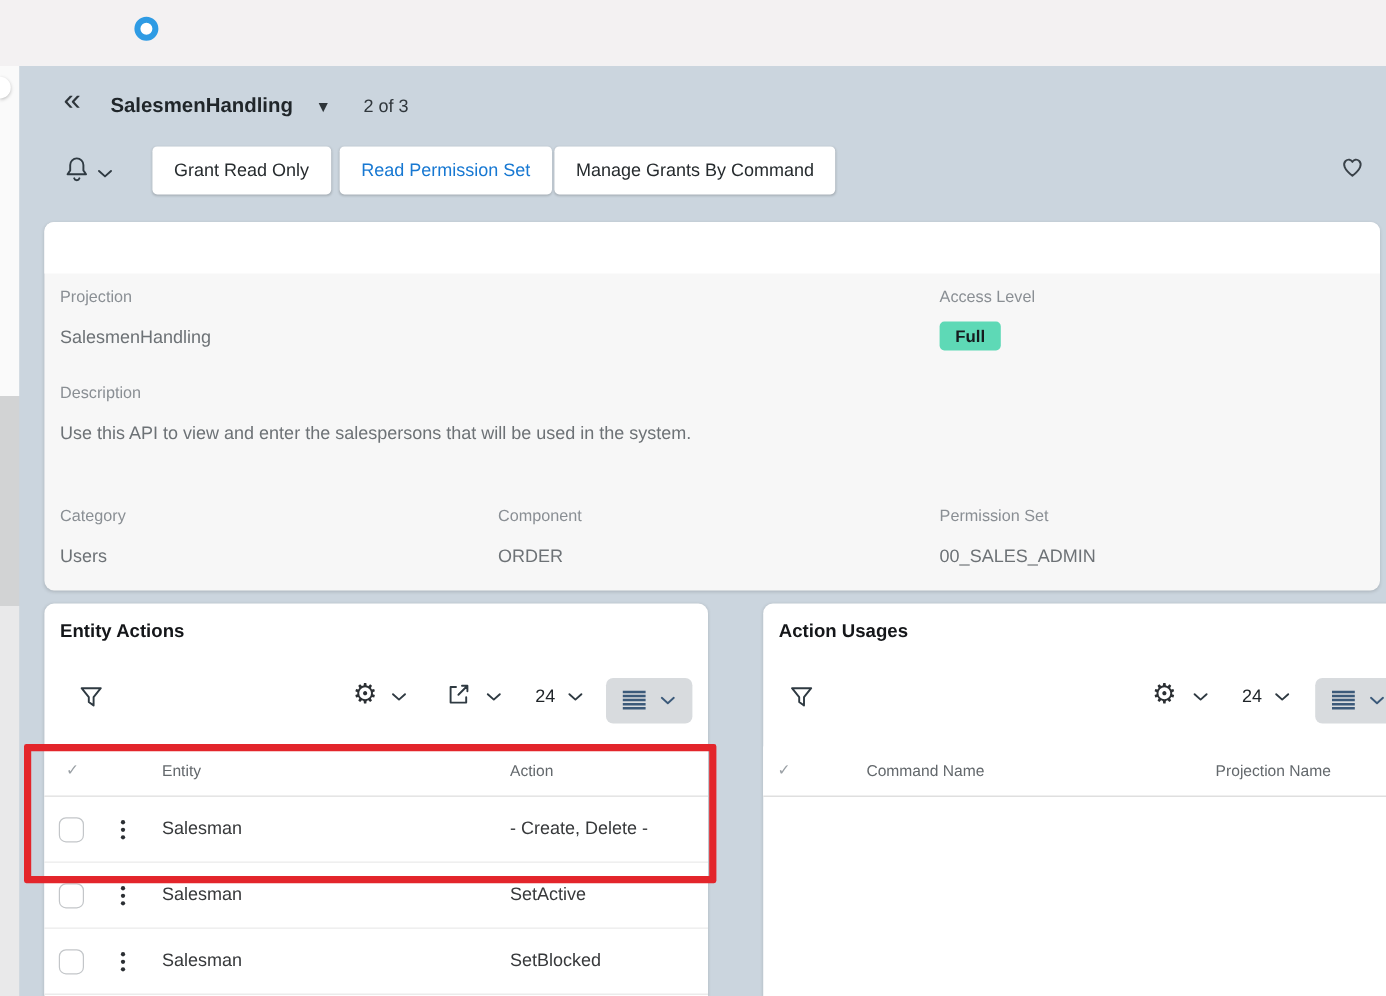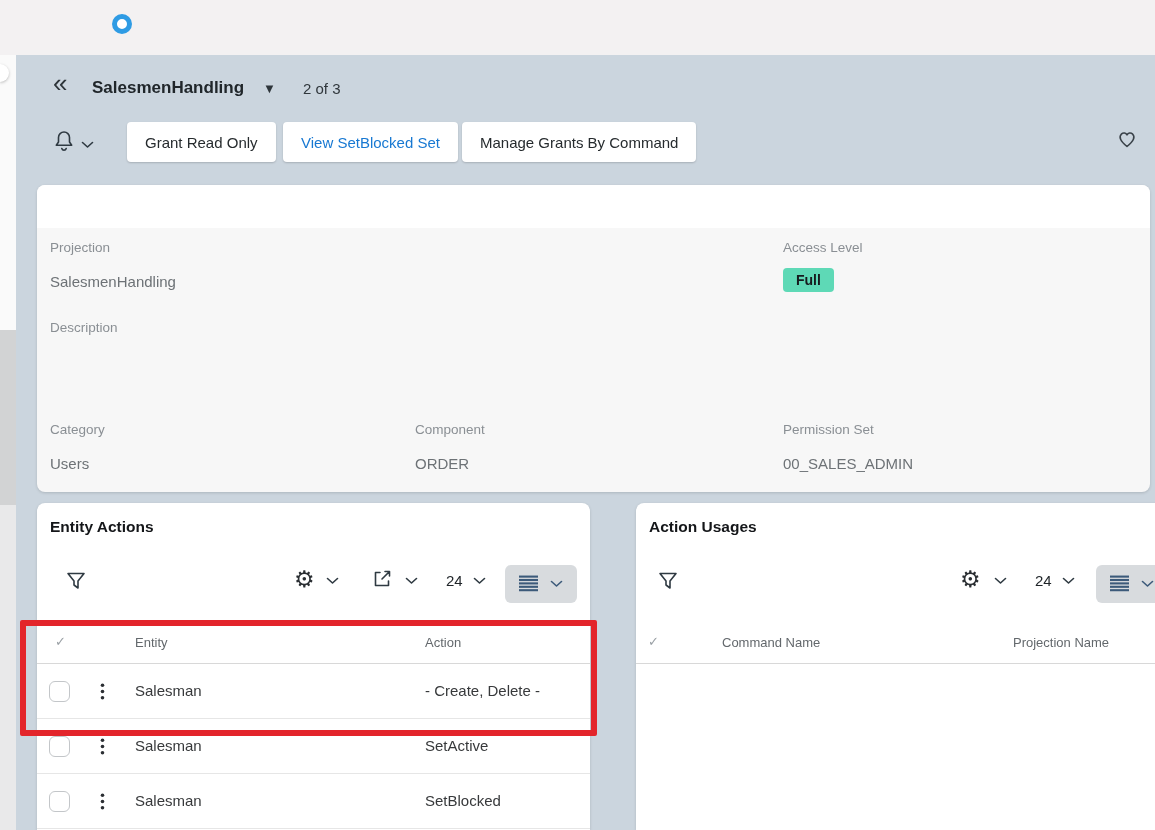--- a/index.html
+++ b/index.html
@@ -74,34 +74,35 @@
 
 <svg class="abs lineicon icon-btn" style="left:52px;top:128px" width="24" height="26" viewBox="0 0 24 26">
   <path d="M12 4 a5.5 5.5 0 0 1 5.5 5.5 v4.5 l2.2 3.2 H4.3 l2.2 -3.2 v-4.5 A5.5 5.5 0 0 1 12 4 z"></path>
   <path d="M9.8 20.6 a2.3 2.3 0 0 0 4.4 0"></path>
 </svg>
 <svg class="abs lineicon icon-btn" style="left:81px;top:141px" width="13" height="8" viewBox="0 0 13 8">
   <polyline points="1.5,1.5 6.5,6 11.5,1.5"></polyline>
 </svg>
 
 <button class="btn" style="left:127px">Grant Read Only</button>
-<button class="btn accent" style="left:283px">View SetBlocked Set</button>
+<button class="btn accent" style="left:283px">Read Permission Set</button>
 <button class="btn" style="left:462px">Manage Grants By Command</button>
 
 <svg class="abs lineicon icon-btn" style="left:1115px;top:127px;stroke:#3a4249" width="24" height="22" viewBox="0 0 24 22">
   <path d="M12 19.5 C5 13.8 3.8 9.8 6.3 7.2 C8.4 5.2 11 6 12 7.9 C13 6 15.6 5.2 17.7 7.2 C20.2 9.8 19 13.8 12 19.5 Z"></path>
 </svg>
 
 <div class="card">
   <div class="card-head"></div>
   <div class="flabel" style="left:13px;top:55px">Projection</div>
   <div class="fvalue" style="left:13px;top:88px">SalesmenHandling</div>
   <div class="flabel" style="left:746px;top:55px">Access Level</div>
   <div class="badge" style="left:746px;top:83px">Full</div>
   <div class="flabel" style="left:13px;top:135px">Description</div>
+  <div class="fvalue" style="left:13px;top:168px">Use this API to view and enter the salespersons that will be used in the system.</div>
   <div class="flabel" style="left:13px;top:237px">Category</div>
   <div class="fvalue" style="left:13px;top:270px">Users</div>
   <div class="flabel" style="left:378px;top:237px">Component</div>
   <div class="fvalue" style="left:378px;top:270px">ORDER</div>
   <div class="flabel" style="left:746px;top:237px">Permission Set</div>
   <div class="fvalue" style="left:746px;top:270px">00_SALES_ADMIN</div>
 </div>
 
 <div class="panel left">
   <div class="ptitle">Entity Actions</div>

